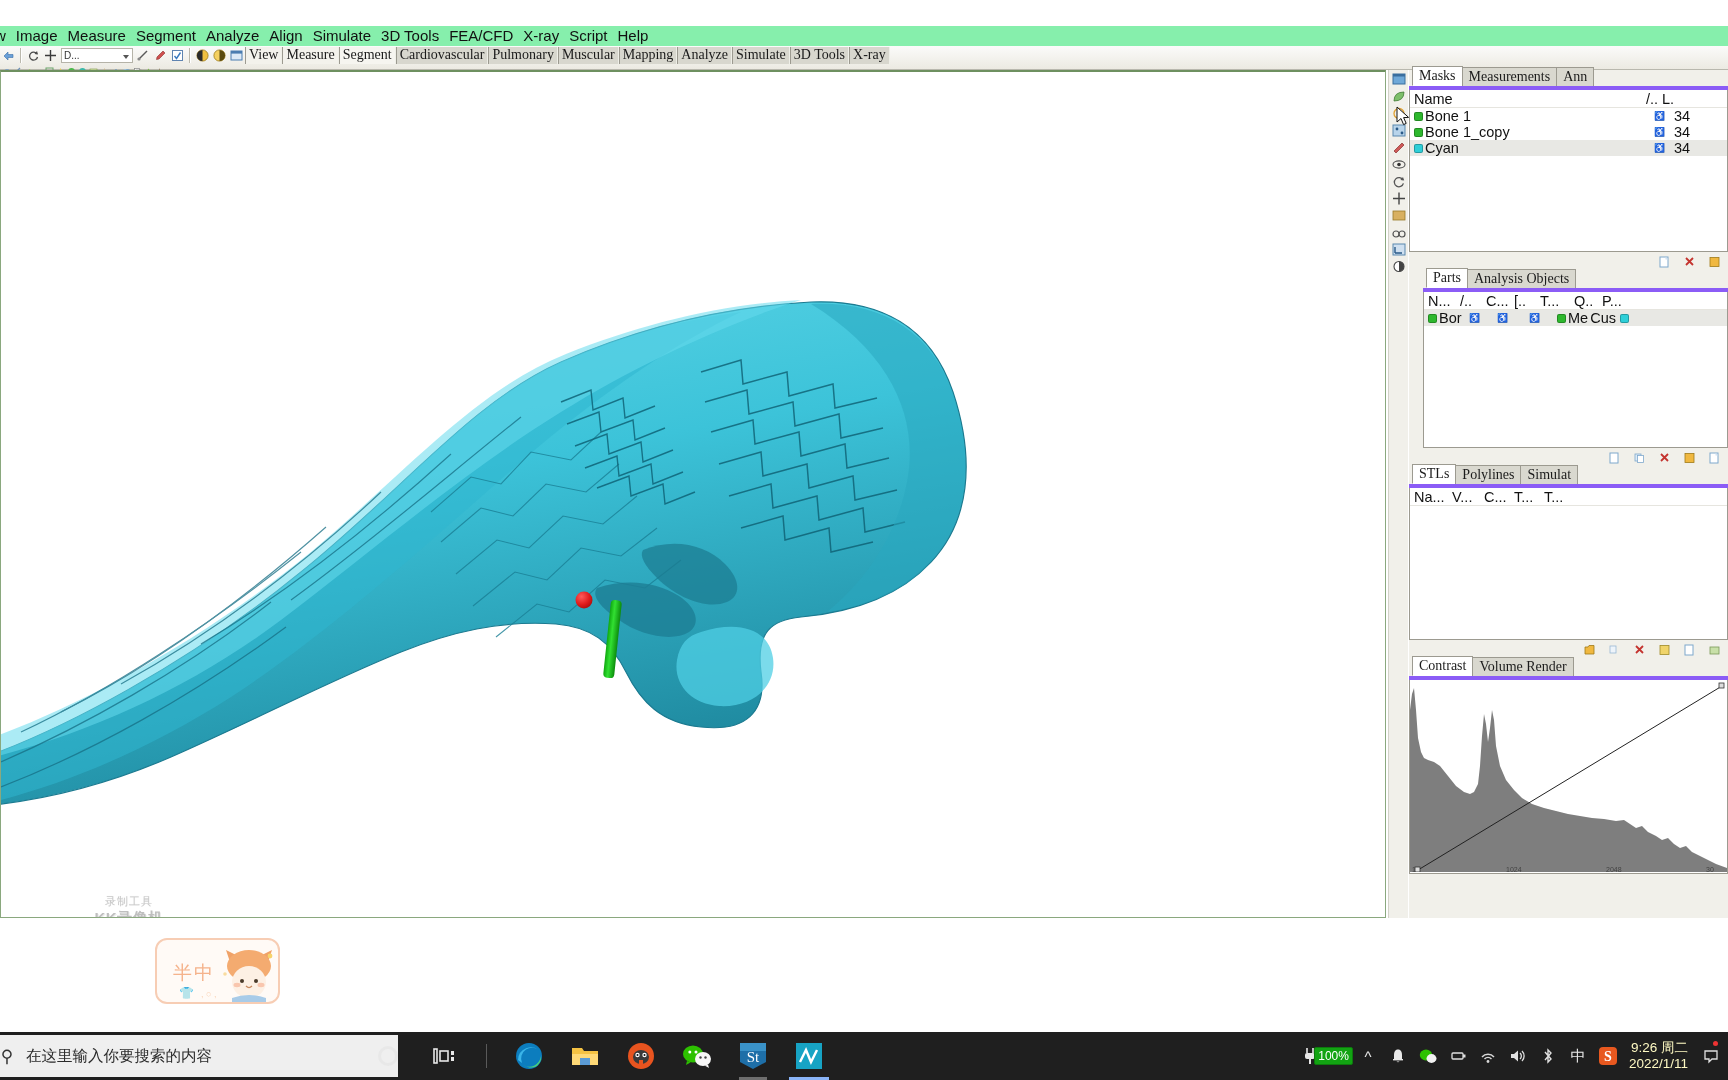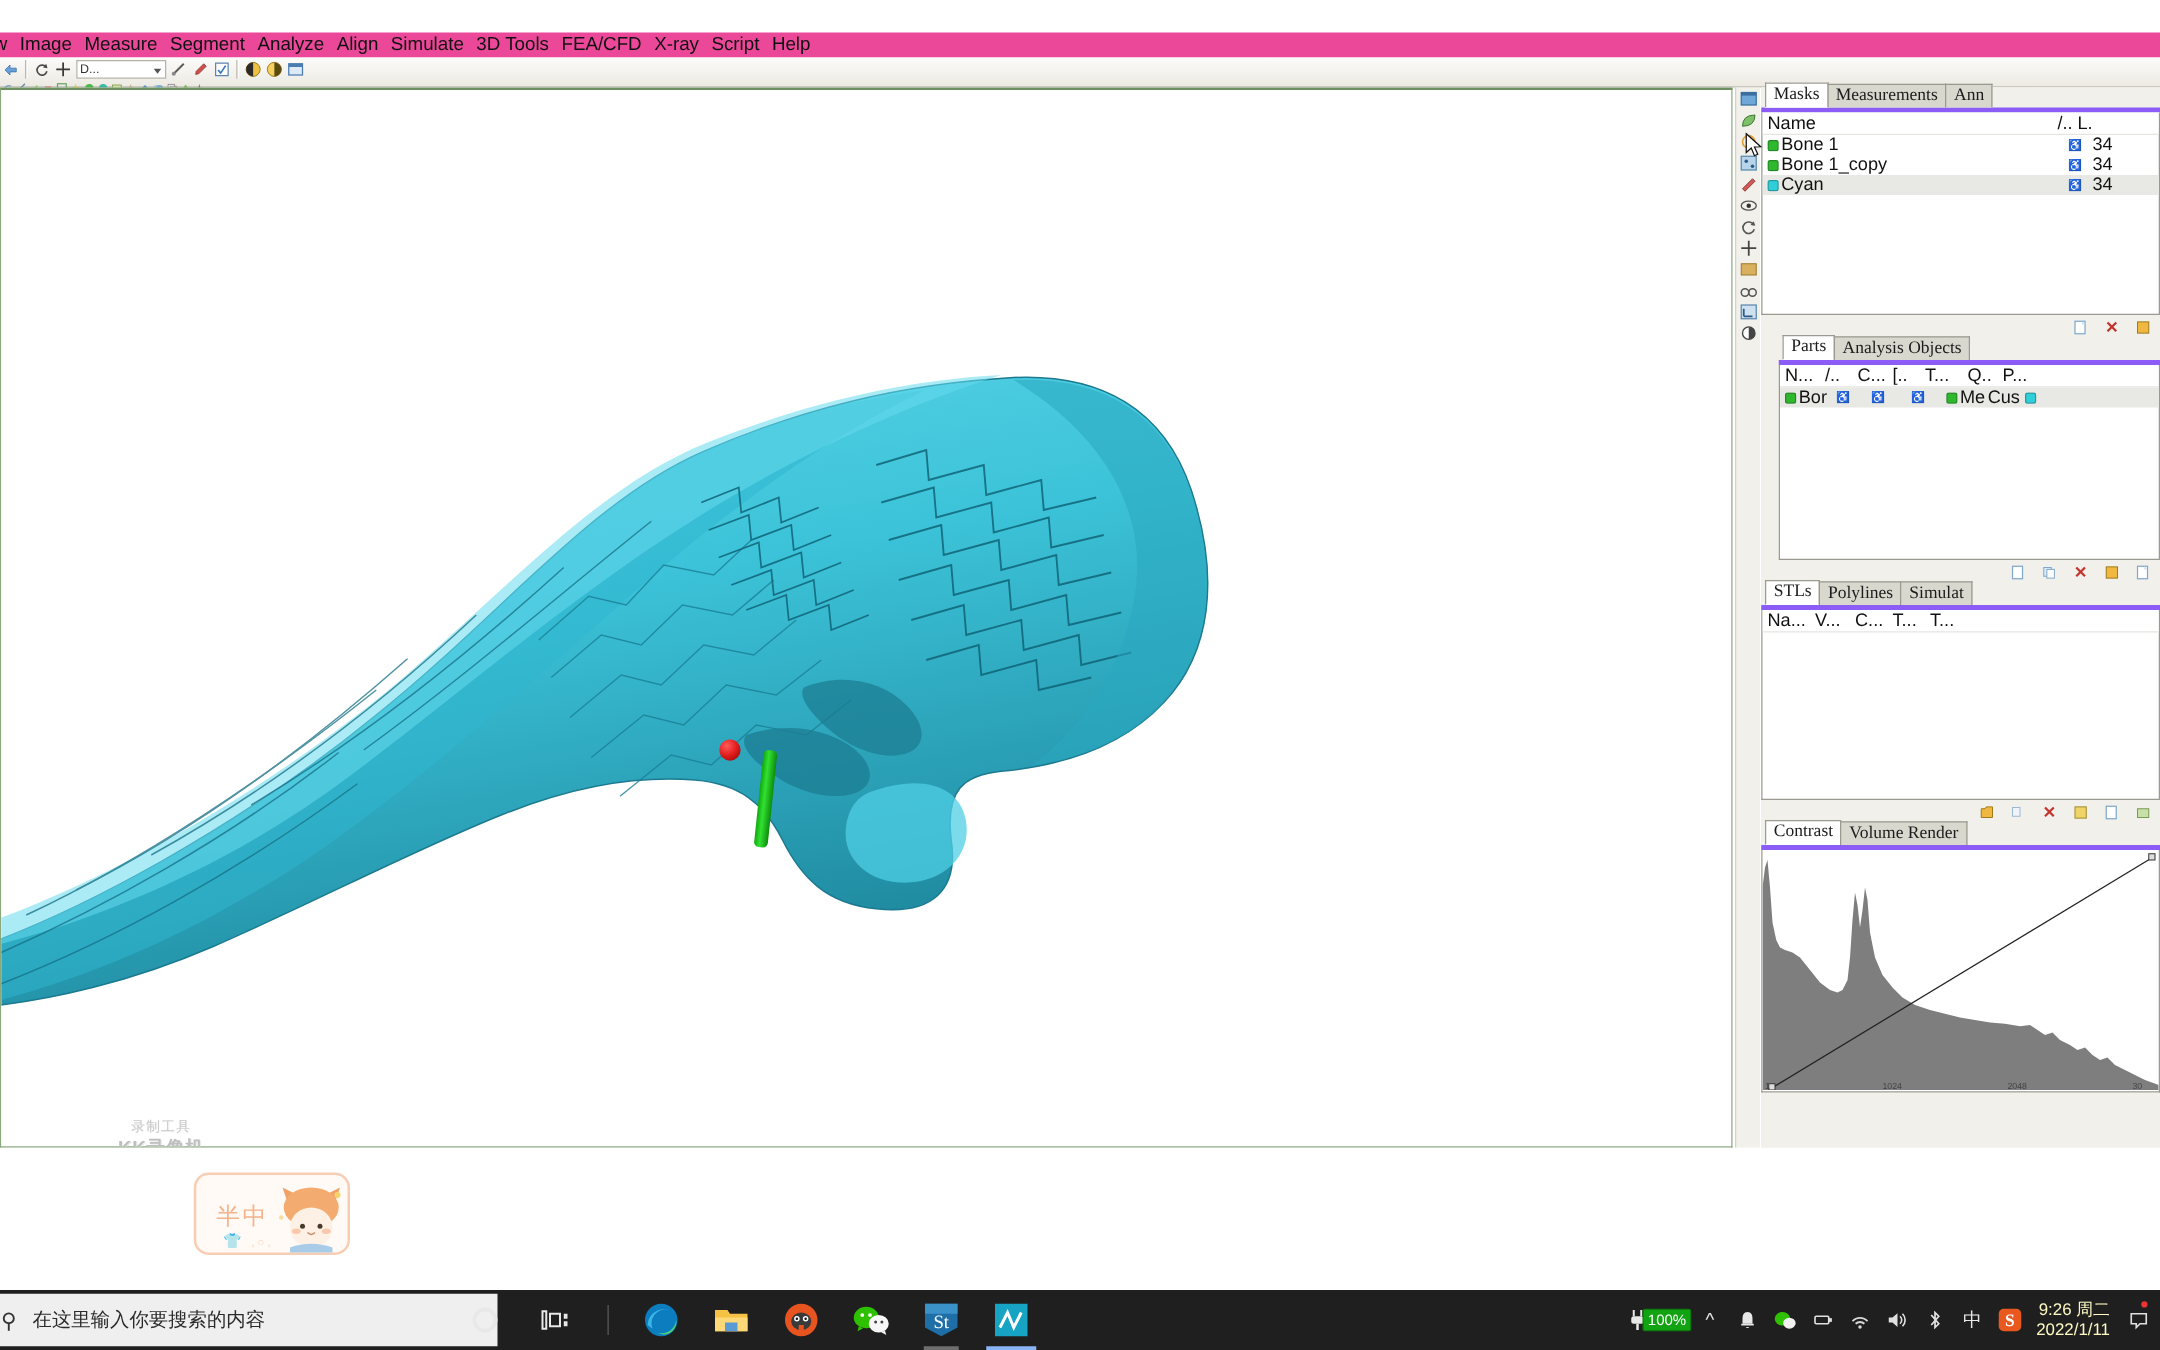--- a/index.html
+++ b/index.html
@@ -23,21 +23,21 @@
   }
   .titlebar .win-min {
     position: absolute; right: 192px; top: 6px;
     width: 22px; height: 14px; color:#222; font-size: 15px; text-align:center;
     line-height: 8px;
   }
 
   
   .menubar {
     position: absolute; left: 0; top: 26px; width: 1728px; height: 20px;
-    background: #ec4899; white-space: nowrap;
+    background: #86efac; white-space: nowrap;
   }
   .menubar .mi {
     display: inline-block;
     font-size: 15px; color: #111; padding: 0 5px; line-height: 20px;
   }
   .menubar .mi:first-child { padding-left: 0; margin-left: -5px; }
 
   
   .toolbar-zone {
     position: absolute; left: 0; top: 46px; width: 1728px; height: 24px;
@@ -344,20 +344,33 @@
         <svg width="15" height="15" viewBox="0 0 15 15">
             <circle cx="7.5" cy="7.5" r="5.6" fill="#f5d060" stroke="#9c7a18" stroke-width=".8"></circle>
             <path d="M7.5 1.9 A5.6 5.6 0 0 1 7.5 13.1 Z" fill="#5a4a10"></path>
           </svg>
       </div>
       <div class="tb-icon">
         <svg width="15" height="15" viewBox="0 0 15 15">
             <rect x="2" y="3" width="11" height="9" fill="#dce9f6" stroke="#4a7cb0" stroke-width="1"></rect>
             <rect x="2" y="3" width="11" height="2.6" fill="#4a7cb0"></rect>
           </svg>
+      </div>
+      <div class="tb-text-tabs">
+        <span class="tb-ttab plain">View</span>
+        <span class="tb-ttab plain">Measure</span>
+        <span class="tb-ttab plain" style="background:#f6f5f0;">Segment</span>
+        <span class="tb-ttab">Cardiovascular</span>
+        <span class="tb-ttab">Pulmonary</span>
+        <span class="tb-ttab">Muscular</span>
+        <span class="tb-ttab">Mapping</span>
+        <span class="tb-ttab">Analyze</span>
+        <span class="tb-ttab">Simulate</span>
+        <span class="tb-ttab">3D Tools</span>
+        <span class="tb-ttab">X-ray</span>
       </div>
     </div>
     <div class="tb-row2">
       <div class="tb-mini"><svg width="9" height="9" viewBox="0 0 9 9">
             <path d="M1 7 Q4 1 8 3" stroke="#7a9ec4" fill="none" stroke-width="1"></path>
           </svg></div>
       <div class="tb-mini"><svg width="9" height="9" viewBox="0 0 9 9">
             <path d="M1 8 L8 1" stroke="#6a8fb5" stroke-width="1.2"></path>
           </svg></div>
       <div class="tb-mini"><svg width="9" height="9" viewBox="0 0 9 9">

